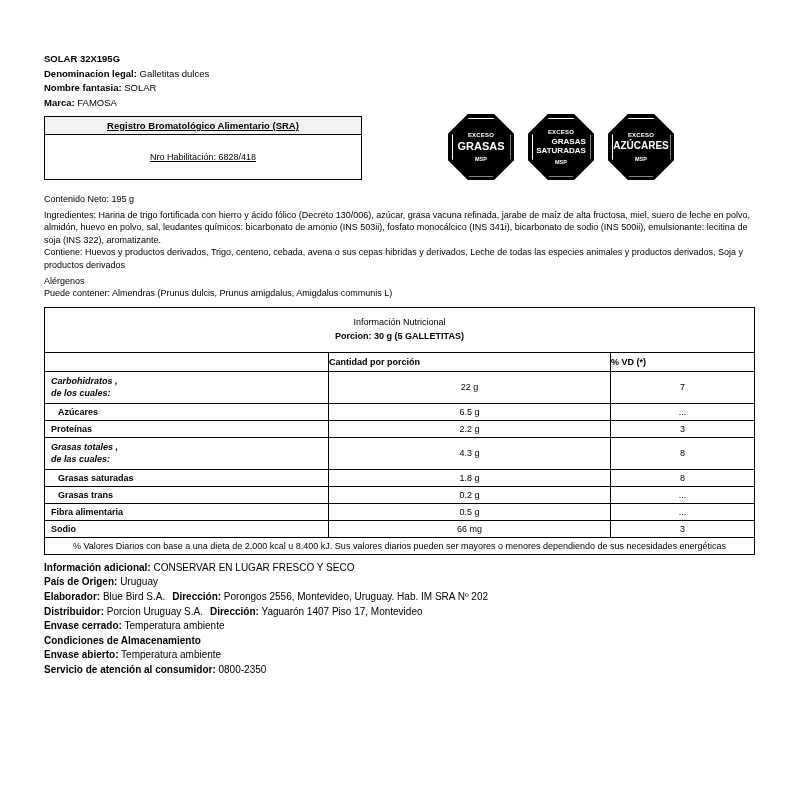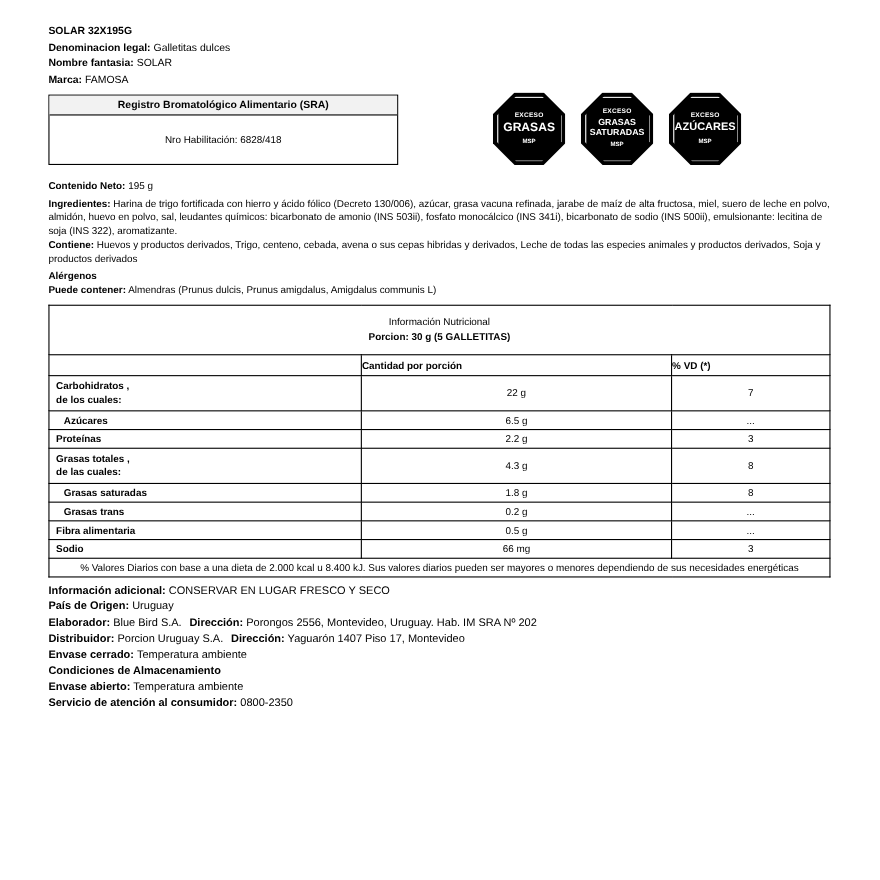--- a/index.html
+++ b/index.html
@@ -12,21 +12,21 @@
     height: 800px;
     font-family: "Liberation Sans", sans-serif;
     color: #000000;
     overflow: hidden;
   }
   .page {
     position: relative;
     width: 800px;
     height: 643px;
     box-sizing: border-box;
-    padding: 22px 42px 0 44px;
+    padding: 52px 42px 0 44px;
   }
   .hdr-line {
     font-size: 9.5px;
     line-height: 14.5px;
     white-space: nowrap;
   }
   .b { font-weight: bold; }
 
   
   .reg-row {
@@ -34,20 +34,21 @@
     margin-top: 6px;
     height: 72px;
   }
   .reg-table {
     position: absolute;
     left: 0;
     top: 0;
     width: 318px;
     border: 1.3px solid #000;
     box-sizing: border-box;
+    text-decoration: underline;
   }
   .reg-head {
     text-align: center;
     font-size: 9.5px;
     font-weight: bold;
     padding: 3px 0 3px;
     border-bottom: 1.3px solid #000;
     background: #f2f2f2;
   }
   .reg-body {
@@ -89,41 +90,42 @@
     font-size: 6px;
     font-weight: bold;
     letter-spacing: .2px;
     line-height: 7.5px;
   }
   .seal .s-main {
     position: relative;
     font-weight: bold;
     line-height: 10px;
     margin-top: 1px;
+    text-align: right;
   }
   .seal.one .s-main { font-size: 11px; }
   .seal.two .s-main { font-size: 8px; line-height: 9px; }
   .seal.three .s-main { font-size: 10px; }
   .seal .s-msp {
     position: relative;
     font-size: 5.5px;
     font-weight: bold;
     margin-top: 5px;
   }
   .seal.two .s-msp { margin-top: 4px; }
 
   
   .p-block { margin-top: 5px; }
   .para {
     font-size: 9px;
     line-height: 12.6px;
     text-align: left;
   }
   .para.tight { margin-top: 3px; }
-  .lead { font-weight: bold; }
+  .lead { font-weight: normal; }
 
   
   table.nut {
     width: 710px;
     border-collapse: collapse;
     margin-top: 7px;
     table-layout: fixed;
   }
   table.nut td {
     border: 1.1px solid #000;
@@ -144,21 +146,21 @@
   .hcell {
     text-align: left;
     font-weight: bold;
     padding: 4px 0 !important;
   }
   .lbl {
     padding: 3px 0 3px 6px !important;
     font-weight: bold;
   }
   .lbl.ind { padding-left: 13px !important; }
-  .lbl.two { line-height: 12.5px; padding-top: 3px !important; padding-bottom: 3px !important; }
+  .lbl.two { line-height: 12.5px; padding-top: 3px !important; padding-bottom: 3px !important; font-style: italic; }
   .val, .vd {
     text-align: center;
     padding: 3px 0 !important;
   }
   .foot td {
     font-size: 8.2px;
     text-align: center;
     padding: 3px 4px !important;
   }
 

